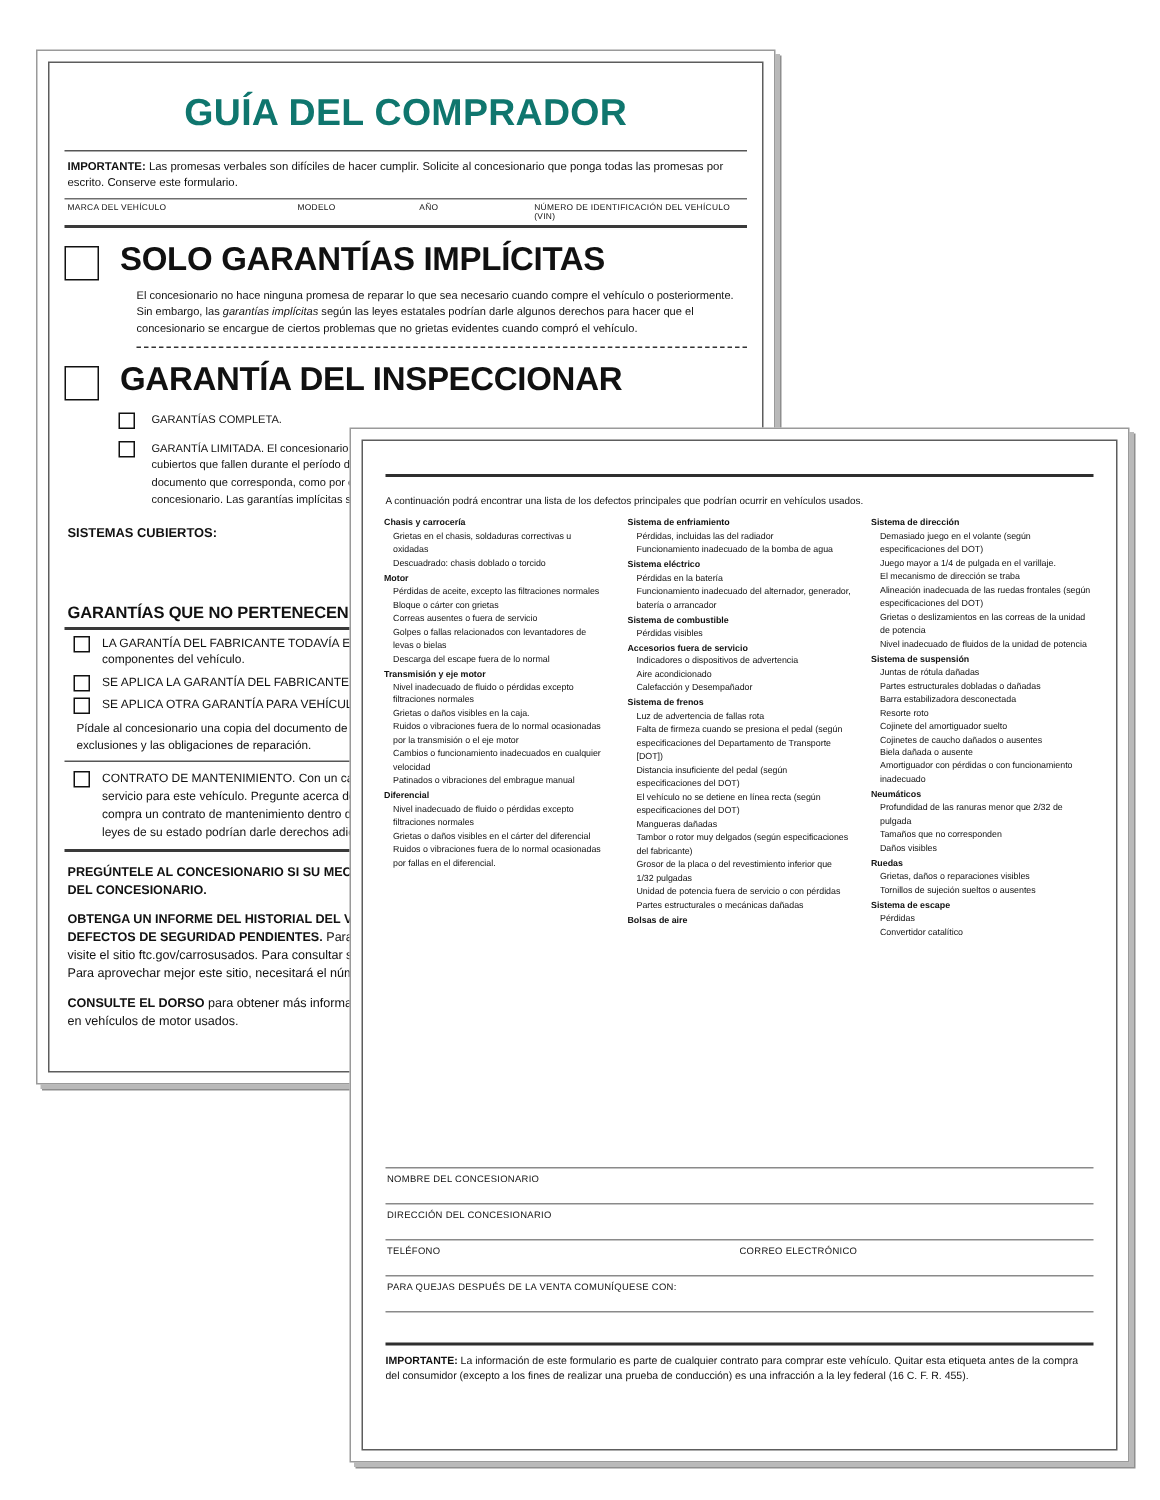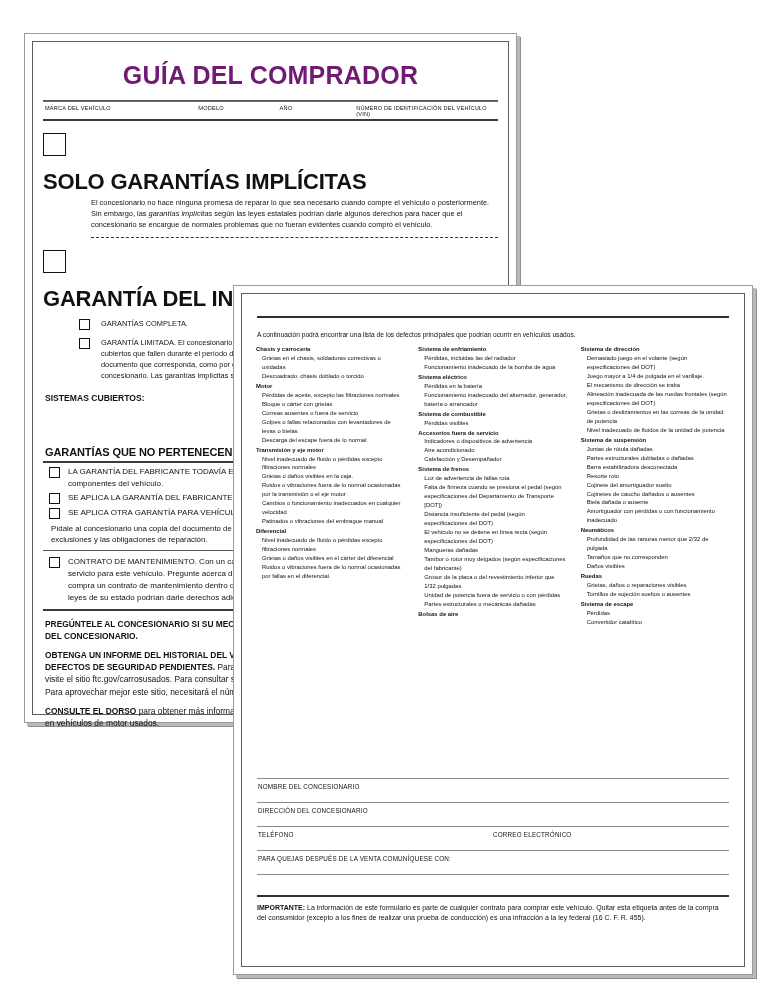--- a/index.html
+++ b/index.html
@@ -27,21 +27,21 @@
     border:1px solid #5d5d5d;
     box-sizing:border-box;
     padding:6px 10px 0 10px;
   }
   .fp-title{
     text-align:center;
     font-size:25px;
     font-weight:bold;
     letter-spacing:.2px;
     margin:13px 0 10px 0;
-    color:#701a75;
+    color:#0f766e;
   }
   .rule-thick{border-top:2px solid #3a3a3a;}
   .rule-med{border-top:1.5px solid #565656;}
   .rule-thin{border-top:1px solid #6e6e6e;}
   .fp-important{
     font-size:7.6px; line-height:1.45;
     padding:4px 2px 5px 2px;
     color:#111;
   }
   .fp-important b{font-weight:bold;}
@@ -69,21 +69,21 @@
     flex:0 0 auto;
     margin-top:3px;
   }
   .chk-mid{
     width:9px;height:9px;
     border:1.2px solid #111;
     background:#fff;
     flex:0 0 auto;
     margin-top:1px;
   }
-  .bigrow{display:flex;align-items:flex-start;gap:14px;margin-top:9px;flex-direction:column;}
+  .bigrow{display:flex;align-items:flex-start;gap:14px;margin-top:9px;}
   .bigrow h2{
     margin:0;
     font-size:22px;
     font-weight:bold;
     letter-spacing:-.2px;
     color:#111;
     line-height:1.05;
   }
   .fp-body{
     font-size:7.4px;line-height:1.5;
@@ -181,37 +181,40 @@
 </style>
 </head>
 <body>
 
 <div class="page" id="front-page">
   <div class="fp-inner">
 
     <div class="fp-title">GUÍA DEL COMPRADOR</div>
 
     <div class="rule-med"></div>
+    <div class="fp-important">
+      <b>IMPORTANTE:</b><span> Las promesas verbales son difíciles de hacer cumplir. Solicite al concesionario que ponga todas las promesas por escrito. Conserve este formulario.</span>
+    </div>
     <div class="rule-thin"></div>
 
     <div class="fp-fieldrow">
       <span>MARCA DEL VEHÍCULO</span>
       <span>MODELO</span>
       <span>AÑO</span>
       <span>NÚMERO DE IDENTIFICACIÓN DEL VEHÍCULO (VIN)</span>
     </div>
 
     <div class="rule-thick"></div>
 
     <div class="bigrow">
       <div class="chk-big"></div>
       <h2>SOLO GARANTÍAS IMPLÍCITAS</h2>
     </div>
     <div class="fp-body">
-      <span>El concesionario no hace ninguna promesa de reparar lo que sea necesario cuando compre el vehículo o posteriormente. Sin embargo, las </span><i>garantías implícitas</i><span> según las leyes estatales podrían darle algunos derechos para hacer que el concesionario se encargue de normales problemas que no fueran evidentes cuando compró el vehículo.</span>
+      <span>El concesionario no hace ninguna promesa de reparar lo que sea necesario cuando compre el vehículo o posteriormente. Sin embargo, las </span><i>garantías implícitas</i><span> según las leyes estatales podrían darle algunos derechos para hacer que el concesionario se encargue de ciertos problemas que no grietas evidentes cuando compró el vehículo.</span>
     </div>
 
     <div class="dashes"></div>
 
     <div class="bigrow">
       <div class="chk-big"></div>
       <h2>GARANTÍA DEL INSPECCIONAR</h2>
     </div>
 
     <div class="subchk">

